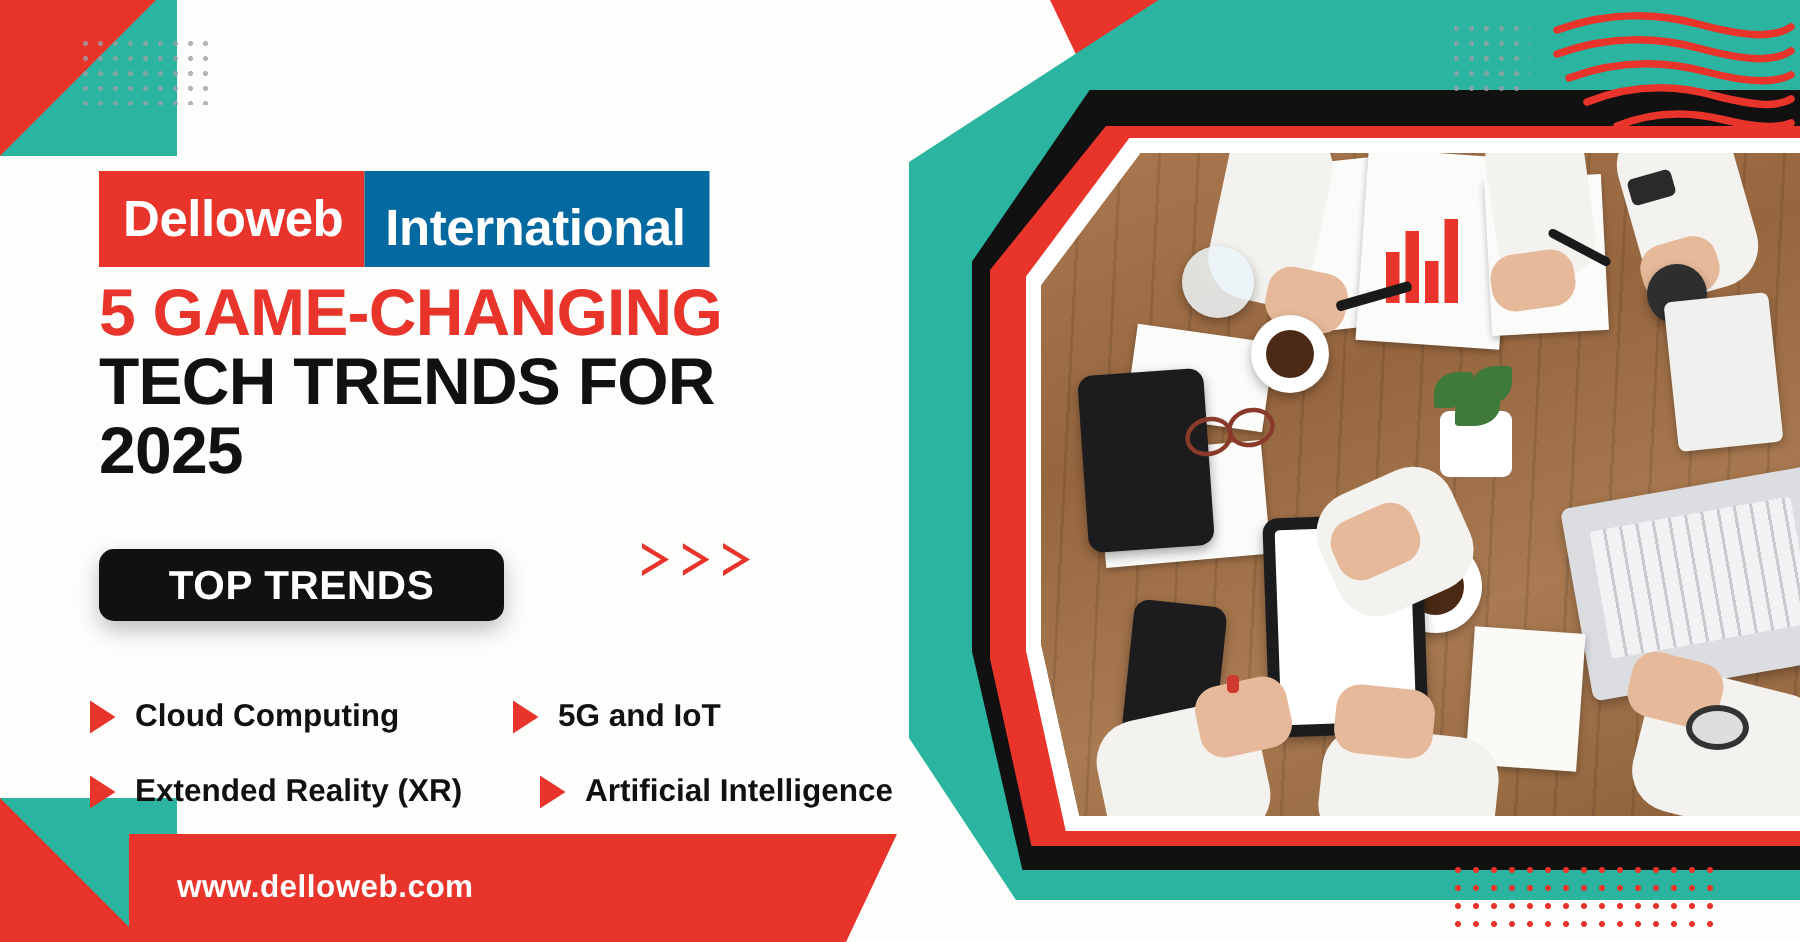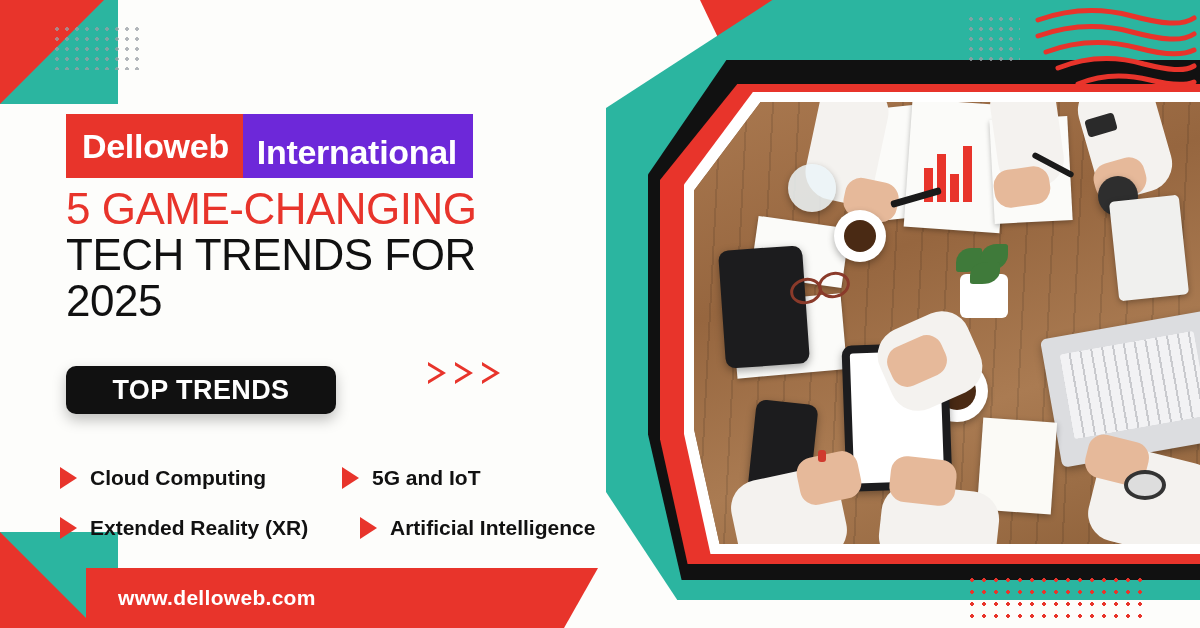--- a/index.html
+++ b/index.html
@@ -24,21 +24,21 @@
   }
   .red-corner-bottom{
     position:absolute;left:0;bottom:0;width:0;height:0;
     border-bottom:96px solid #e8342b;border-right:96px solid transparent;
   }
   .red-tri-top{
     position:absolute;left:700px;top:0;width:0;height:0;
     border-top:92px solid #e8342b;border-left:44px solid transparent;border-right:44px solid transparent;
   }
   .url-bar{
-    position:absolute;left:86px;bottom:0;height:60px;background:#e8342b;
+    position:absolute;left:86px;bottom:0;height:72px;background:#e8342b;
     display:flex;align-items:center;padding-left:32px;padding-right:60px;
     clip-path:polygon(0 0,100% 0,calc(100% - 34px) 100%,0 100%);
   }
   .url-bar span{color:#ffffff;font-weight:bold;font-size:21px;letter-spacing:.3px;}
   .teal-hex{
     position:absolute;left:606px;top:0;width:594px;height:600px;background:#2bb5a0;
     clip-path:polygon(28% 0, 100% 0, 100% 100%, 12% 100%, 0 82%, 0 18%);
   }
   .black-hex{
     position:absolute;left:648px;top:60px;width:560px;height:520px;background:#111111;
@@ -100,26 +100,26 @@
     background-size:12px 12px;
   }
   .squiggle{position:absolute;}
 
   
   .brand{
     position:absolute;left:66px;top:114px;display:flex;height:64px;align-items:stretch;
   }
   .brand .b1{background:#e8342b;color:#ffffff;display:flex;align-items:center;padding:0 14px 0 16px;
     font-size:34px;font-weight:bold;letter-spacing:-.3px;}
-  .brand .b2{background:#6d28d9;color:#ffffff;display:flex;align-items:center;padding:12px 16px 0 14px;
+  .brand .b2{background:#0369a1;color:#ffffff;display:flex;align-items:center;padding:12px 16px 0 14px;
     font-size:34px;font-weight:bold;letter-spacing:-.3px;}
 
   .headline{
     position:absolute;left:66px;top:186px;width:540px;
-    color:#e8342b;font-size:44px;line-height:46px;font-weight:normal;letter-spacing:-0.5px;
+    color:#e8342b;font-size:44px;line-height:46px;font-weight:bold;letter-spacing:-0.5px;
   }
   .headline .dark{color:#111111;}
 
   .toptrends{
     position:absolute;left:66px;top:366px;width:270px;height:48px;background:#111111;
     border-radius:10px;display:flex;align-items:center;justify-content:center;
     box-shadow:0 6px 14px rgba(0,0,0,.25);
   }
   .toptrends span{color:#ffffff;font-size:27px;font-weight:bold;letter-spacing:.4px;}
 

